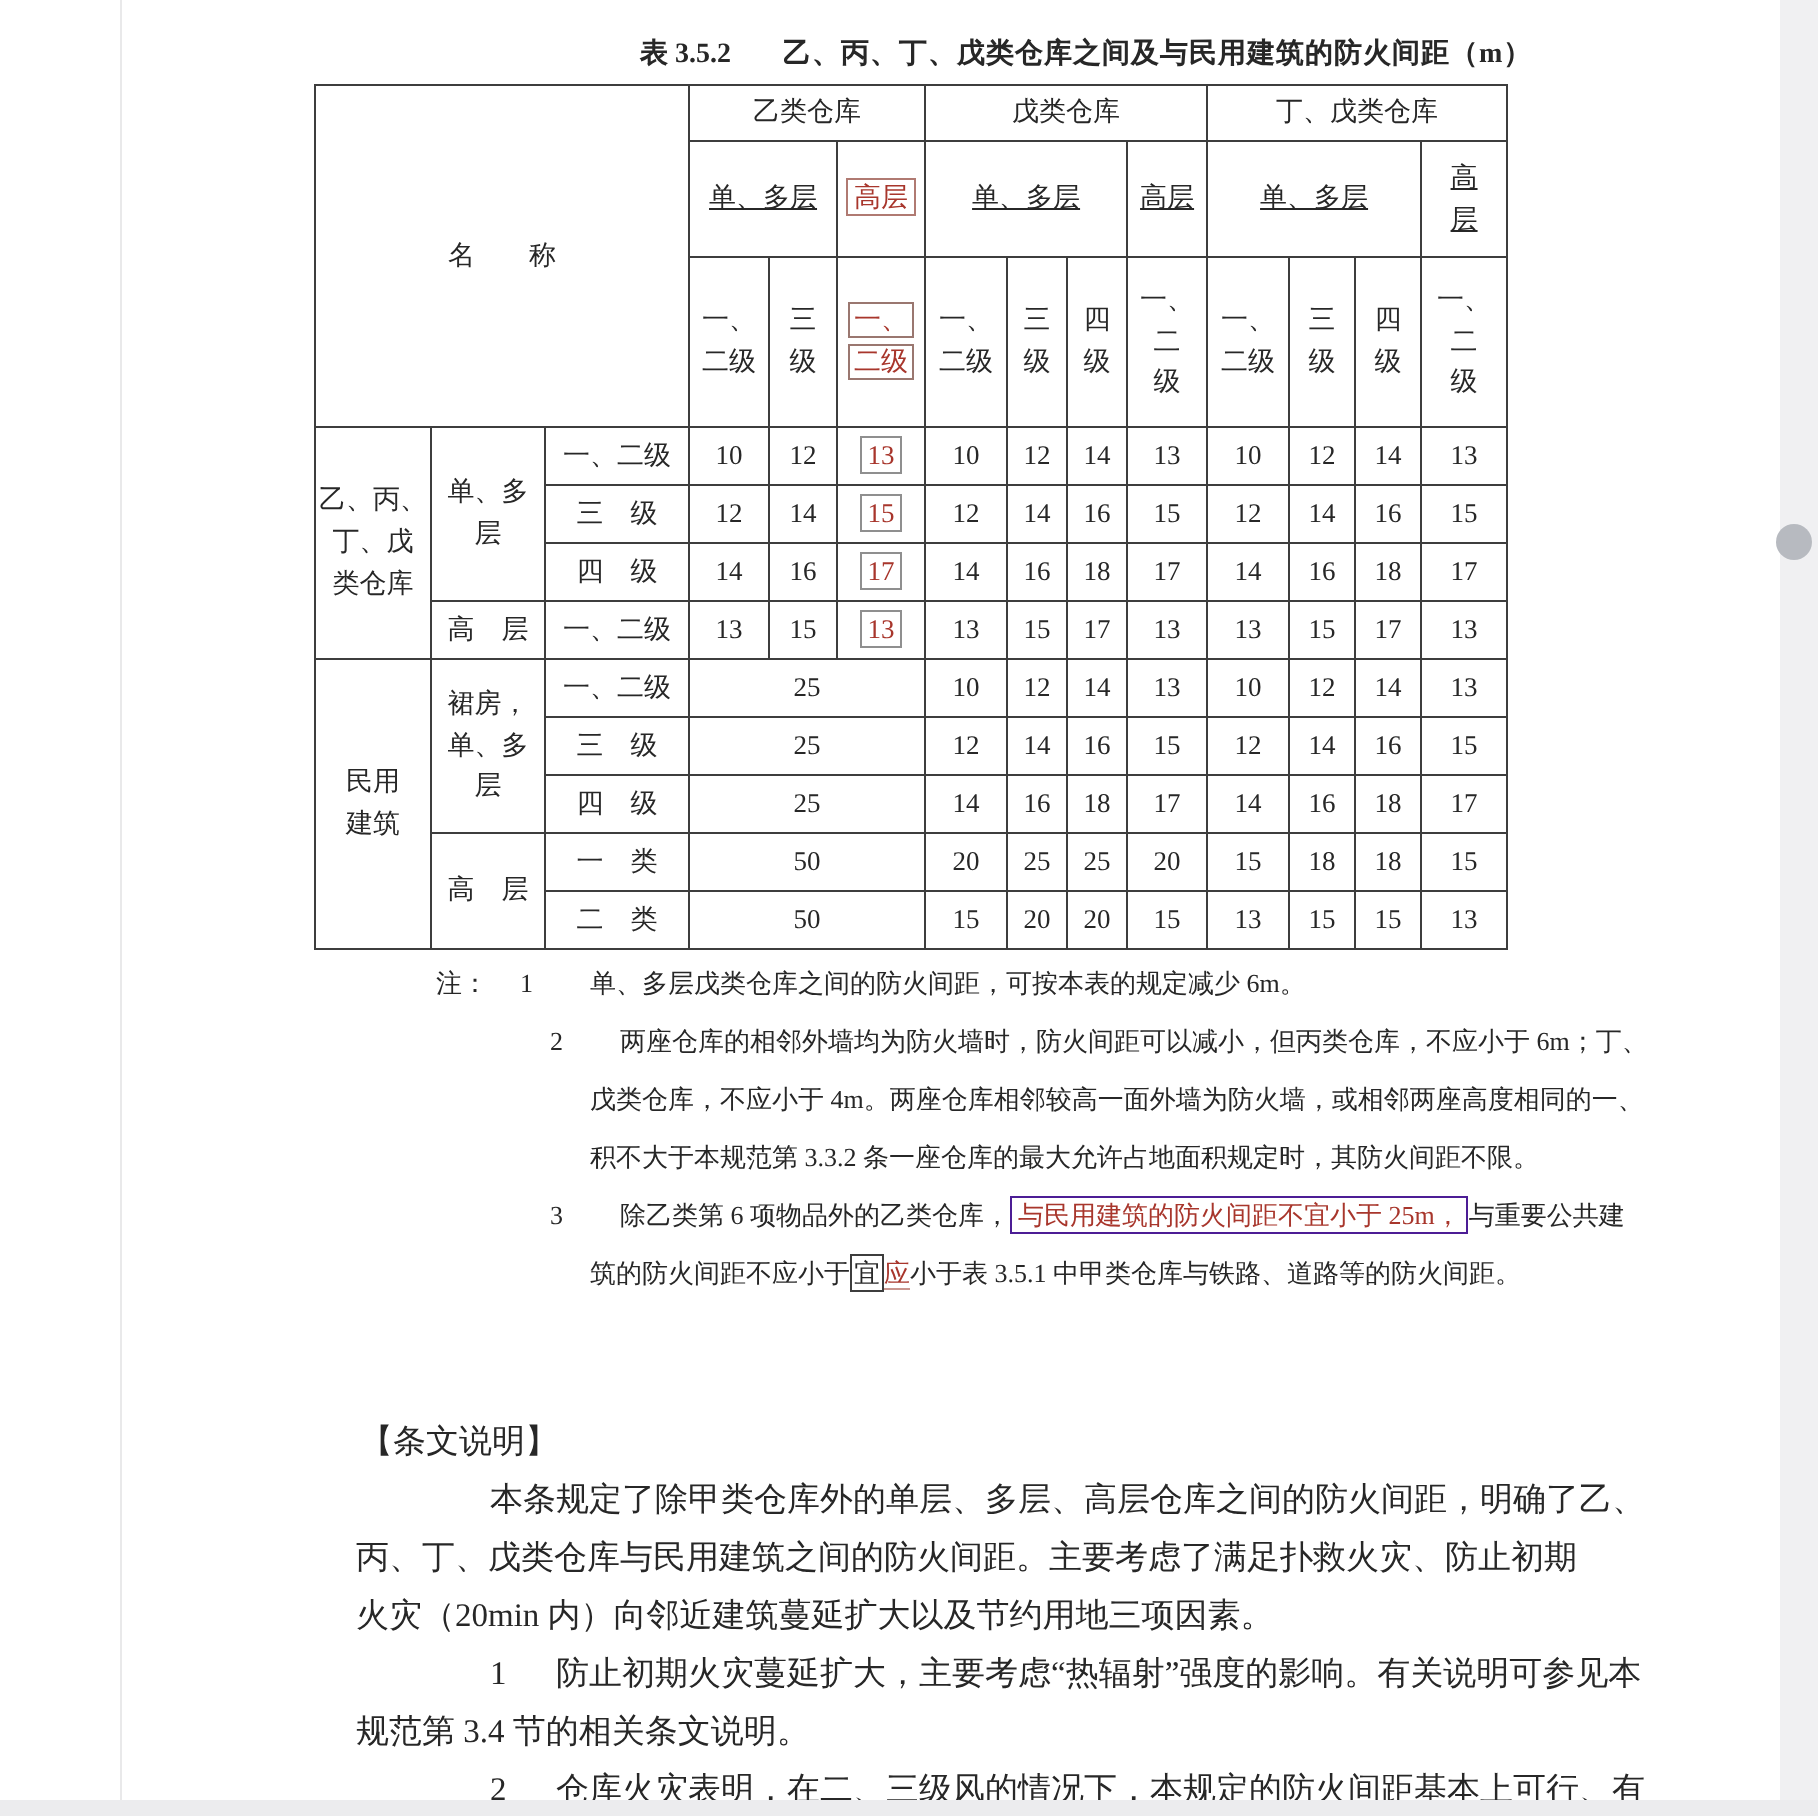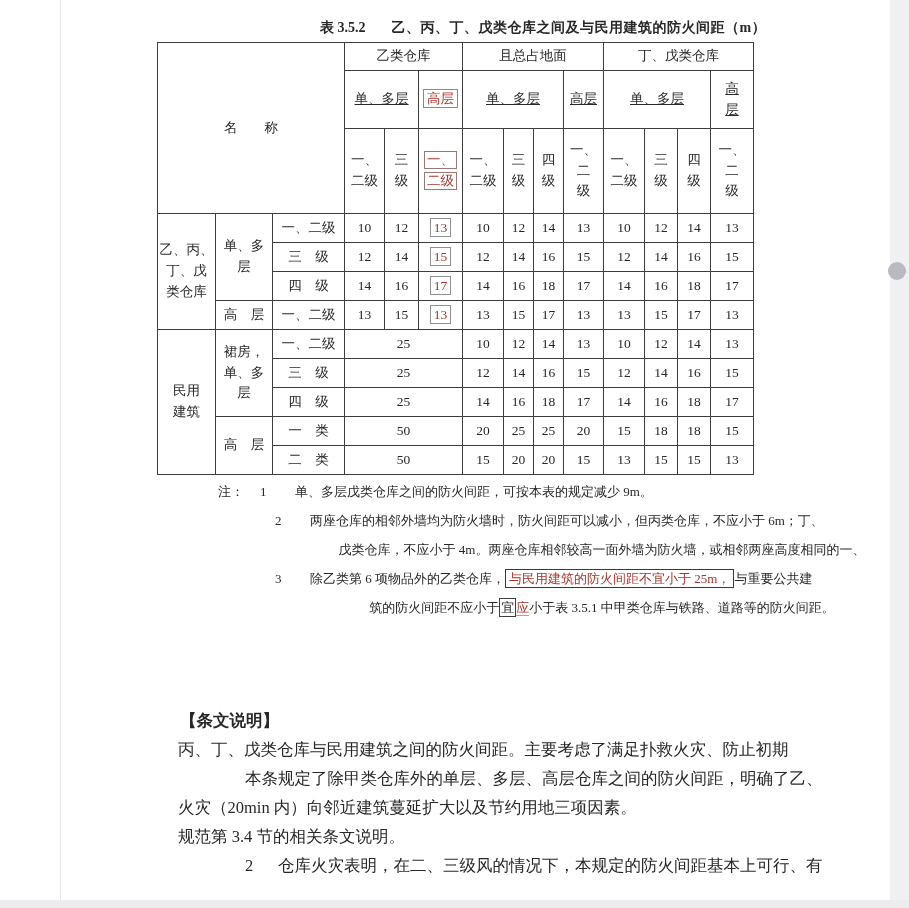--- a/index.html
+++ b/index.html
@@ -28,31 +28,31 @@
   tr.h1 { height:28px; } tr.h2 { height:58px;text-decoration:underline; } tr.h3 { height:85px; } tr.dr { height:29px; }
   .pre { white-space:pre-line; }
   td.val { font-size:15px; }
   td.cB { text-align:left; padding-left:6px; }
   .numbox { display:inline-block; border:1px solid var(--numbox_border,#8f8f8f); color:var(--accent_red,#a8362c); padding:0 3px; line-height:17px; }
   .box-red { display:inline-block; border:1px solid #b07a72; color:var(--accent_red,#a8362c); padding:0 3px; line-height:17px; }
   .gbox { display:inline-block; border:1px solid #9a7770; color:var(--accent_red,#a8362c); padding:0 2px; line-height:16px; margin:1px 0; }
 
   .notes { position:absolute; left:0; top:477px; font-size:13px; width:909px; }
   .note-line { height:29px; line-height:29px; white-space:nowrap; }
-  .ind-a { padding-left:218px; } .ind-b { padding-left:275px; } .ind-c { padding-left:295px;text-align:center; }
+  .ind-a { padding-left:218px; } .ind-b { padding-left:275px; } .ind-c { padding-left:295px; }
   .note-tag { display:inline-block; width:42px; }
   .note-num { display:inline-block; width:35px; }
   .seg-boxed-red { color:var(--accent_red,#a8362c); border:1px solid #4c1d95; padding:1px 3px; }
   .seg-red-ul { color:var(--accent_red,#a8362c); border-bottom:1px solid var(--accent_red,#a8362c); padding:0 2px 1px 2px; }
   .seg-del { border:1px solid #3d3d3d; padding:1px 1px; }
   .seg-ins { color:var(--accent_red,#a8362c); border-bottom:1px solid #c9968f; }
 
   .commentary { position:absolute; left:0; top:706px; font-size:16.5px; width:909px; }
   .cm-line { height:29px; line-height:29px; white-space:nowrap; }
-  .cm-header { padding-left:180px; font-weight:bold; }
+  .cm-header { padding-left:180px; font-weight:normal; }
   .ind-first { padding-left:245px; } .ind-body { padding-left:178px; }
   .cm-num { display:inline-block; width:33px; }
 </style>
 </head>
 <body>
 
 <div class="page-left-edge"></div>
 
 <div class="doc-title">
   <span class="t-label">表 3.5.2</span><span class="t-text">乙、丙、丁、戊类仓库之间及与民用建筑的防火间距（m）</span>
@@ -72,21 +72,21 @@
       <col style="width:40px">
     <col style="width:41px">
       <col style="width:33px">
       <col style="width:33px">
       <col style="width:43px">
   </colgroup>
   <tbody>
       <tr class="h1">
     <td colspan="3" rowspan="3">名　　称</td>
     <td colspan="3">乙类仓库</td>
-    <td colspan="4">且总占地面</td>
+    <td colspan="4">戊类仓库</td>
     <td colspan="4">丁、戊类仓库</td>
   </tr>
   <tr class="h2">
     <td colspan="2">单、多层</td>
     <td><span class="box-red">高层</span></td>
     <td colspan="3">单、多层</td>
     <td>高层</td>
     <td colspan="3">单、多层</td>
     <td class="pre">高
 层</td>
@@ -242,31 +242,33 @@
     <td class="val">15</td>
     <td class="val">13</td>
     <td class="val">15</td>
     <td class="val">15</td>
     <td class="val">13</td>
   </tr>
 </tbody>
   </table>
 
 <div class="notes">
-  <div class="note-line ind-a"><span class="note-tag">注：</span><span class="note-num">1</span><span>单、多层戊类仓库之间的防火间距，可按本表的规定减少 9m。</span></div>
+  <div class="note-line ind-a"><span class="note-tag">注：</span><span class="note-num">1</span><span>单、多层戊类仓库之间的防火间距，可按本表的规定减少 6m。</span></div>
   <div class="note-line ind-b"><span class="note-num">2</span><span>两座仓库的相邻外墙均为防火墙时，防火间距可以减小，但丙类仓库，不应小于 6m；丁、</span></div>
   <div class="note-line ind-c"><span>戊类仓库，不应小于 4m。两座仓库相邻较高一面外墙为防火墙，或相邻两座高度相同的一、</span></div>
+  <div class="note-line ind-c"><span>积不大于本规范第 3.3.2 条一座仓库的最大允许占地面积规定时，其防火间距不限。</span></div>
   <div class="note-line ind-b"><span class="note-num">3</span><span>除乙类第 6 项物品外的乙类仓库，</span><span class="seg-boxed-red">与民用建筑的防火间距不宜小于 25m，</span><span>与重要公共建</span></div>
   <div class="note-line ind-c"><span>筑的防火间距不应小于</span><span class="seg-del">宜</span><span class="seg-ins">应</span><span>小于表 3.5.1 中甲类仓库与铁路、道路等的防火间距。</span></div>
 </div>
 
 <div class="commentary">
   <div class="cm-line cm-header">【条文说明】</div>
+  <div class="cm-line ind-first">本条规定了除甲类仓库外的单层、多层、高层仓库之间的防火间距，明确了乙、</div>
   <div class="cm-line ind-body">丙、丁、戊类仓库与民用建筑之间的防火间距。主要考虑了满足扑救火灾、防止初期</div>
-  <div class="cm-line ind-first">本条规定了除甲类仓库外的单层、多层、高层仓库之间的防火间距，明确了乙、</div>
   <div class="cm-line ind-body">火灾（20min 内）向邻近建筑蔓延扩大以及节约用地三项因素。</div>
+  <div class="cm-line ind-first"><span class="cm-num">1</span><span>防止初期火灾蔓延扩大，主要考虑“热辐射”强度的影响。有关说明可参见本</span></div>
   <div class="cm-line ind-body">规范第 3.4 节的相关条文说明。</div>
   <div class="cm-line ind-first"><span class="cm-num">2</span><span>仓库火灾表明，在二、三级风的情况下，本规定的防火间距基本上可行、有</span></div>
 </div>
 
 <div class="right-gutter"></div>
 <div class="bottom-gutter"></div>
 <div class="scroll-dot"></div>
 
 </body></html>

